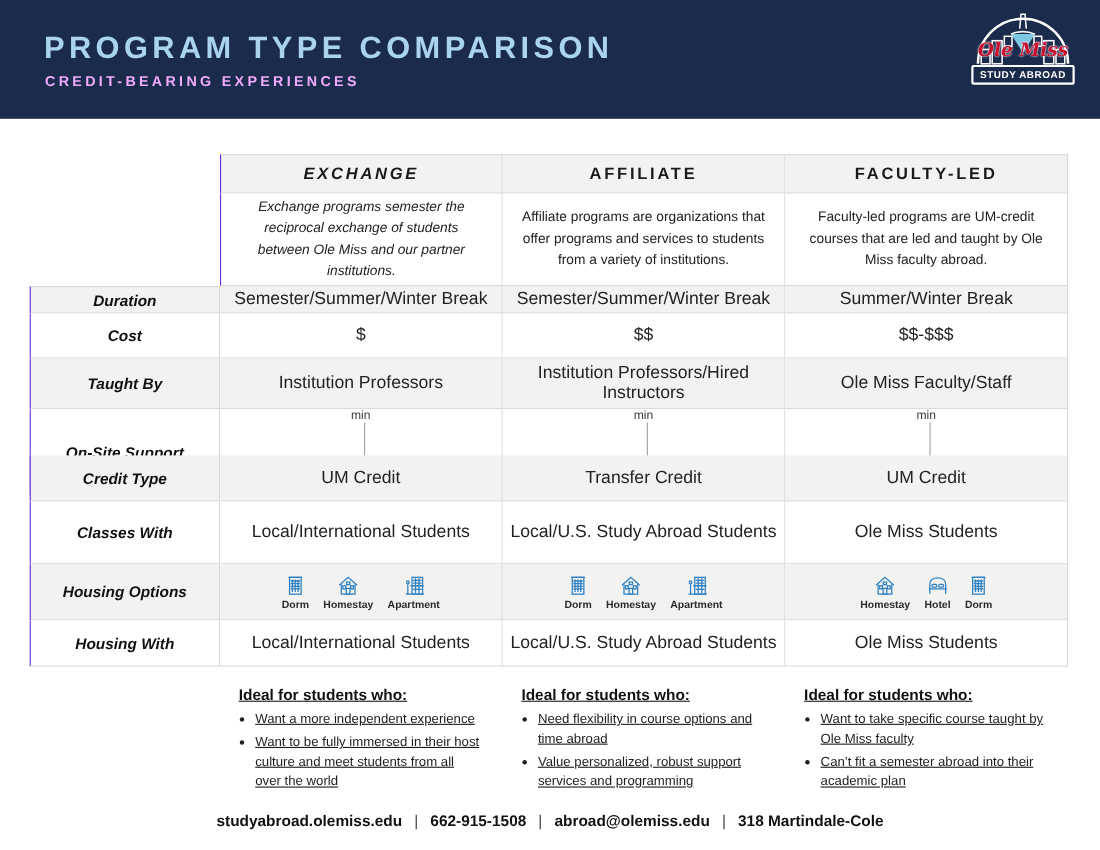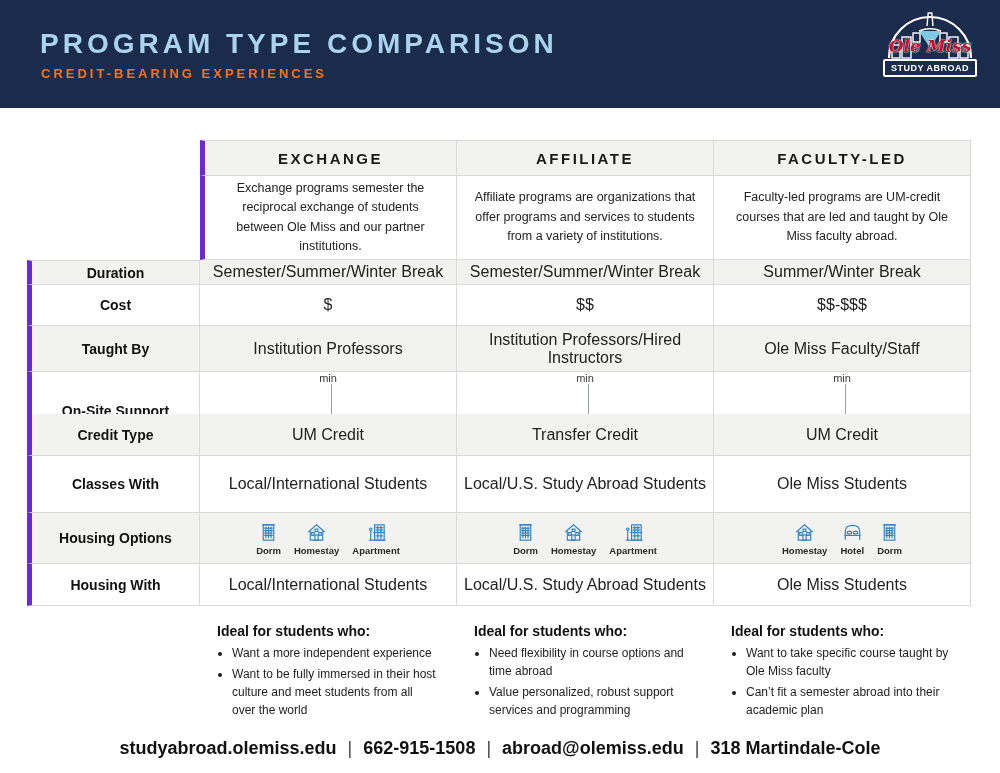--- a/index.html
+++ b/index.html
@@ -4,37 +4,37 @@
 <style>
   * { margin:0; padding:0; box-sizing:border-box; }
   html,body { width:1000px; height:773px; background:#ffffff; overflow:hidden;
               font-family:"Liberation Sans", sans-serif; color:#1c1c1c; }
 
   
   .banner { position:absolute; left:0; top:0; width:1000px; height:108px; background:#1b2b4c; }
   .banner-title { position:absolute; left:40px; top:28px; font-size:28px; font-weight:bold;
                   letter-spacing:4px; color:#a9d3ef; }
   .banner-sub { position:absolute; left:41px; top:66px; font-size:13px; font-weight:bold;
-                letter-spacing:3px; color:#f97316; }
+                letter-spacing:3px; color:#f0abfc; }
   .logo { position:absolute; right:14px; top:8px; width:112px; text-align:center; }
   .logo svg { display:block; margin:0 auto; }
   .logo-brand { position:relative; margin-top:-24px; font-family:"DejaVu Serif", serif;
                 font-style:italic; font-weight:bold; font-size:17px; color:#c8102e;
                 text-shadow:0 0 2px #ffffff, 0 0 1px #ffffff; }
   .logo-box { display:inline-block; margin-top:3px; border:2px solid #ffffff; background:#1b2b4c;
               color:#ffffff; font-size:9px; font-weight:bold; letter-spacing:0.5px;
               padding:2px 6px; border-radius:2px; }
 
   
   .table { position:absolute; left:27px; top:140px; width:944px; }
   .t-row { display:grid; grid-template-columns:173px 257px 257px 257px; }
   .cell { display:flex; align-items:center; justify-content:center; text-align:center;
           border-right:1px solid #d9d9d9; border-bottom:1px solid #d9d9d9; background:#ffffff; }
   .blank { border:none; background:#ffffff; }
-  .bl { border-left:5px solid #6d28d9; }
+  .bl { border-left:1px solid #6d28d9;font-style:italic; }
   .bt { border-top:1px solid #d9d9d9; }
   .gray { background:#f2f2f1; }
   .row-head   { height:36px; }
   .row-desc   { height:84px; }
   .row-dur    { height:25px; }
   .row-cost   { height:41px; }
   .row-taught { height:46px; }
   .row-supp   { height:42px; }
   .row-credit { height:42px; }
   .row-class  { height:57px; }
@@ -54,29 +54,29 @@
   .bar-wrap .minmax:last-child { margin-left:8px; }
 
   
   .housing { display:flex; gap:13px; align-items:flex-end; justify-content:center; }
   .housing-opt { display:flex; flex-direction:column; align-items:center;font-weight:bold; }
   .h-icon svg { display:block; }
   .h-label { font-size:9.5px; color:#2a2a2a; margin-top:1px; }
 
   
   .ideal-grid { position:absolute; left:200px; top:623px; width:771px; display:grid;
-                grid-template-columns:257px 257px 257px; }
+                grid-template-columns:257px 257px 257px;text-decoration:underline; }
   .ideal-col { padding:0 20px 0 17px; }
   .ideal-head { font-size:14px; font-weight:bold; color:#111111; margin-bottom:5px; }
   .ideal-col ul { list-style:disc outside; padding-left:15px; }
   .ideal-col li { font-size:12px; line-height:1.5; color:#1d1d1d; margin-bottom:3px; }
 
   
   .footer { position:absolute; left:0; top:738px; width:1000px; text-align:center;
-            font-size:18px; font-weight:bold; color:#111111; }
+            font-size:14px; font-weight:bold; color:#111111; }
   .footer .sep { margin:0 11px; font-weight:normal; color:#444444; }
 </style>
 </head>
 <body>
 
 <div class="banner">
   <div class="banner-title">PROGRAM TYPE COMPARISON</div>
   <div class="banner-sub">CREDIT-BEARING EXPERIENCES</div>
   <div class="logo">
     <span>

